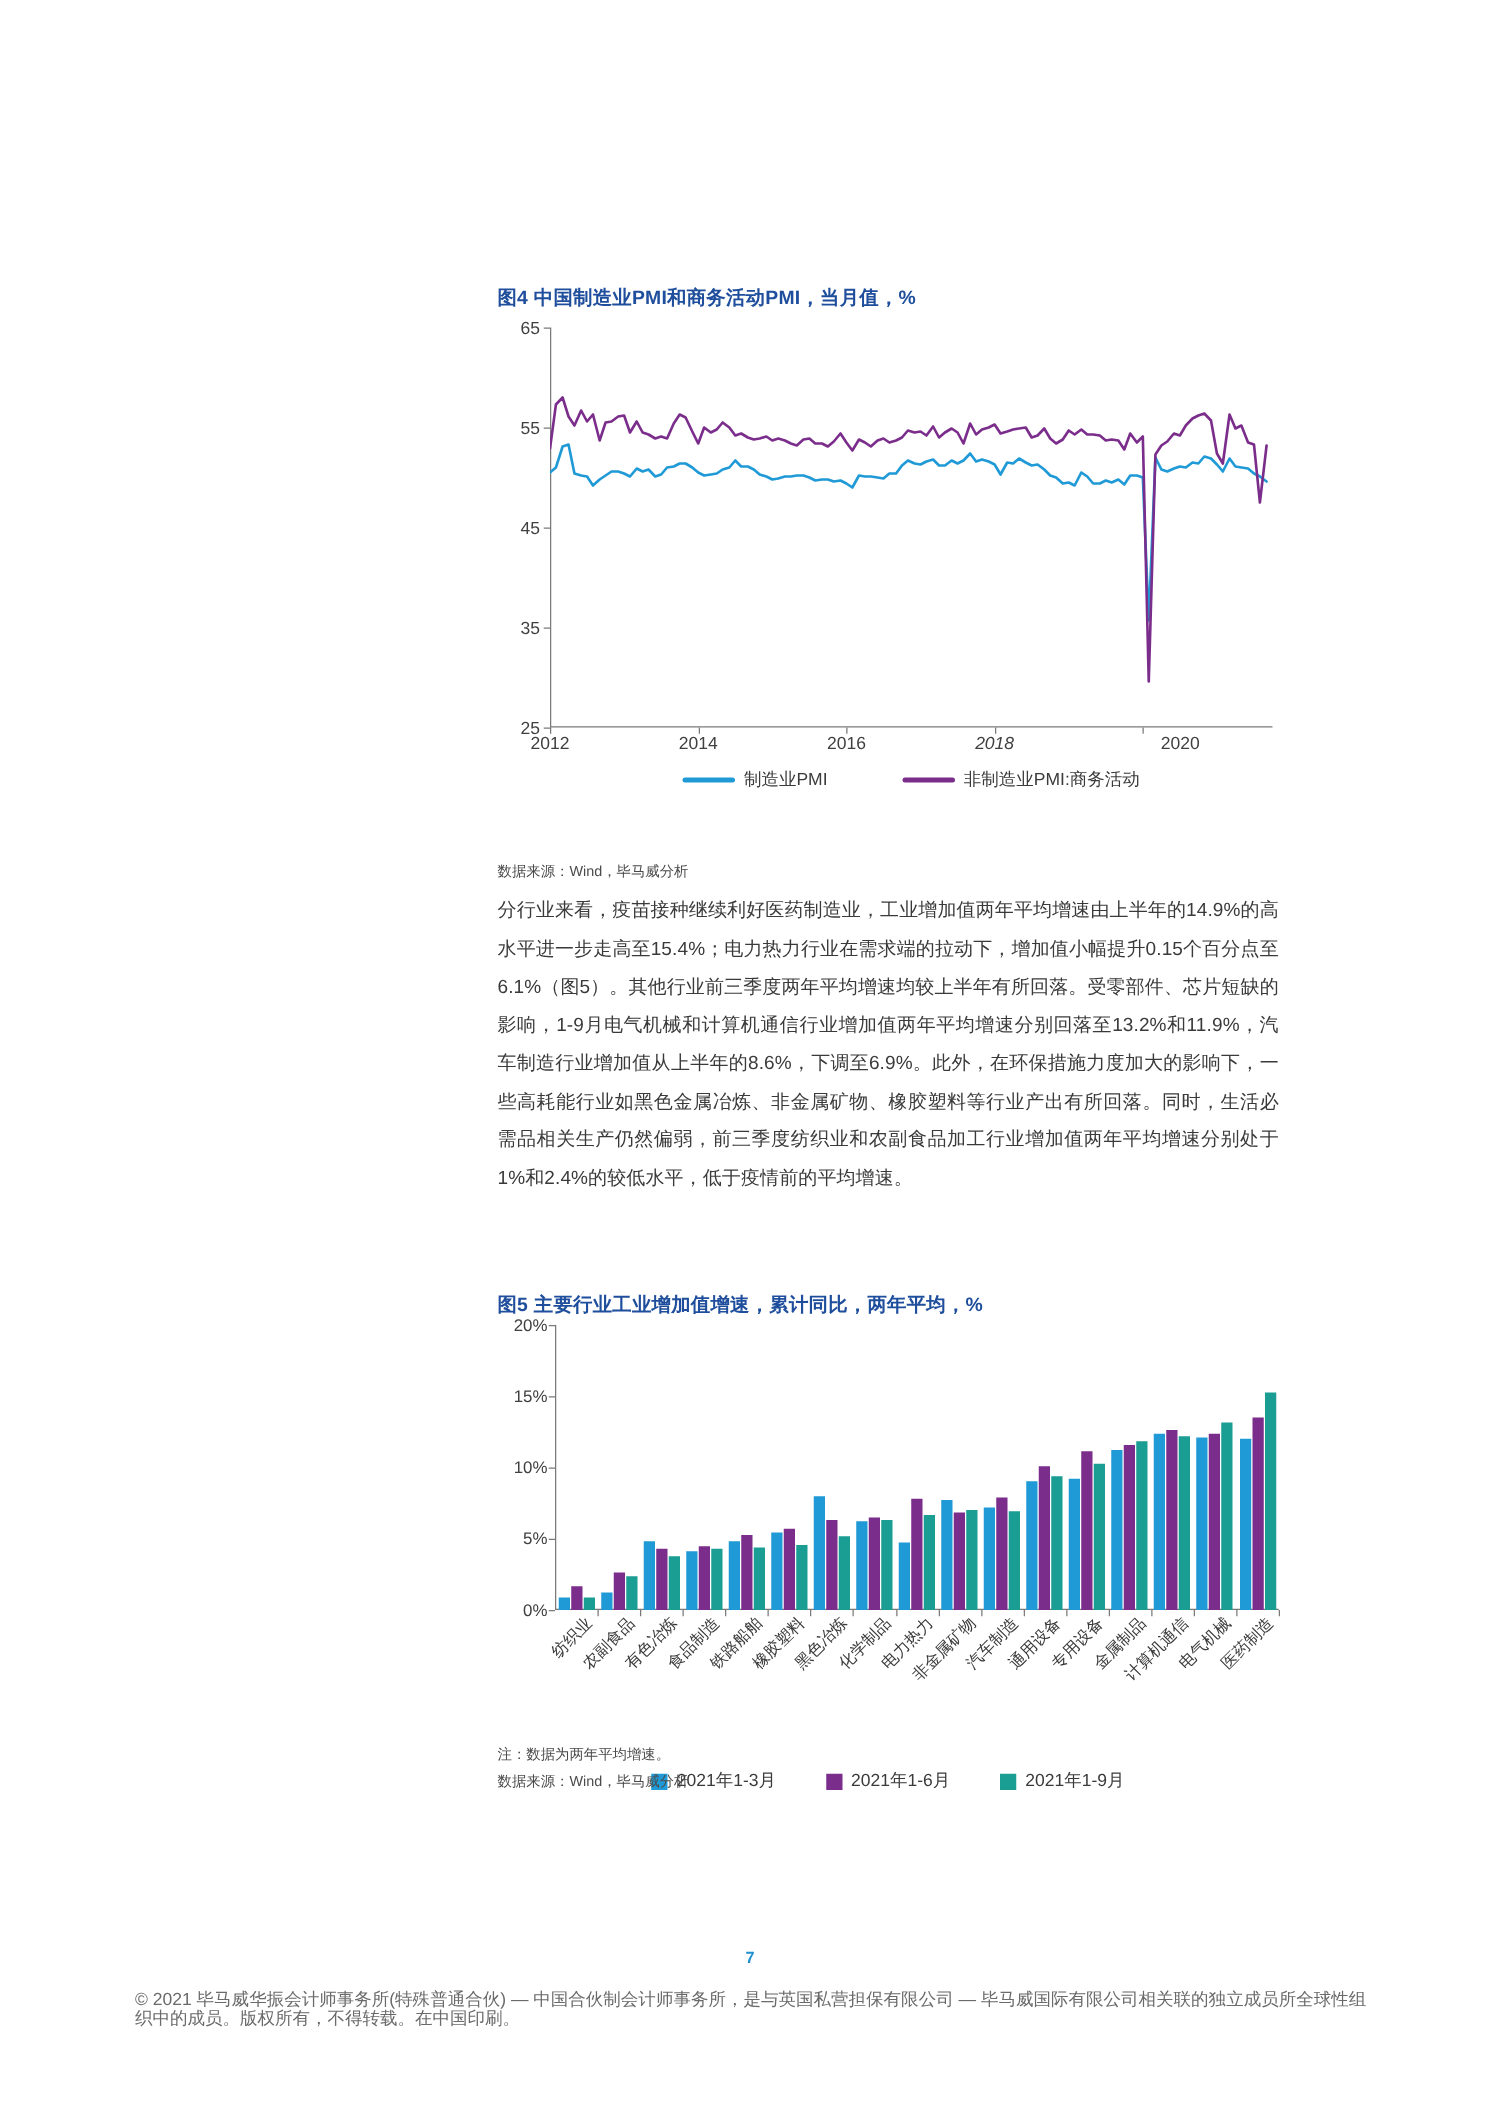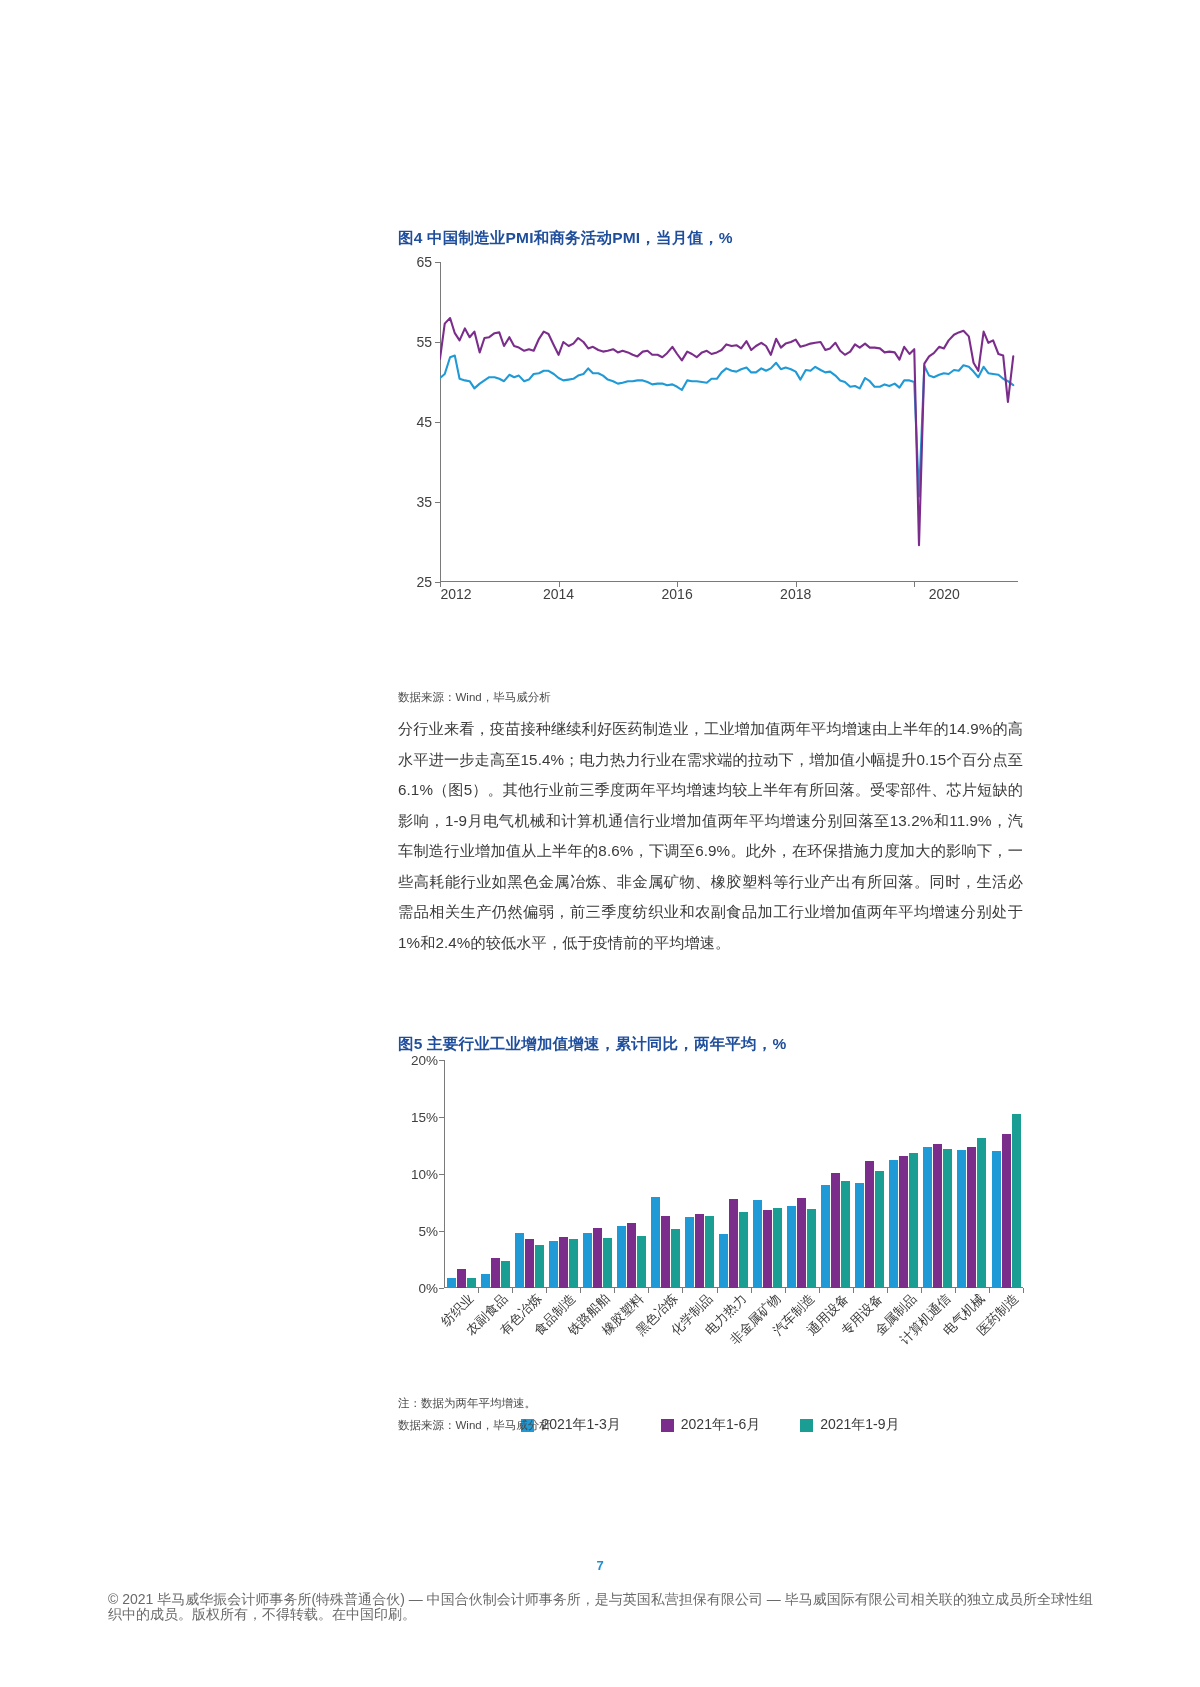--- a/index.html
+++ b/index.html
@@ -135,25 +135,35 @@
         <div class="lc-tick-y" style="top: 160px;"></div>
         <div class="lc-tick-y" style="top: 240px;"></div>
         <div class="lc-tick-y" style="top: 320px;"></div>
         <div class="lc-tick-x" style="left: 0px;"></div>
         <div class="lc-tick-x" style="left: 118.564px;"></div>
         <div class="lc-tick-x" style="left: 237.128px;"></div>
         <div class="lc-tick-x" style="left: 355.692px;"></div>
         <div class="lc-tick-x" style="left: 474.256px;"></div>
       </div>
     <div class="lc-xlabels">
-        <span style="left: 0px; margin-left: 16px;">2012</span>
+        <span style="left: 0px;">2012</span>
         <span style="left: 118.564px;">2014</span>
         <span style="left: 237.128px;">2016</span>
-        <span style="left: 355.692px;">2018</span>
+        <span style="left: 355.692px; font-style: italic;">2018</span>
         <span style="left: 474.256px; margin-left: 30px;">2020</span>
+      </div>
+    <div class="lc-legend" id="lc-legend">
+        <div class="lg-item">
+          <span class="lg-line" style="background: rgb(31, 154, 214);"></span>
+          <span class="lg-text">制造业PMI</span>
+        </div>
+        <div class="lg-item">
+          <span class="lg-line" style="background: rgb(123, 45, 139);"></span>
+          <span class="lg-text">非制造业PMI:商务活动</span>
+        </div>
       </div>
   </div>
 
   <div class="src" style="left:398px; top:690px;">数据来源：Wind，毕马威分析</div>
 
   <div class="body-copy">分行业来看，疫苗接种继续利好医药制造业，工业增加值两年平均增速由上半年的14.9%的高水平进一步走高至15.4%；电力热力行业在需求端的拉动下，增加值小幅提升0.15个百分点至6.1%（图5）。其他行业前三季度两年平均增速均较上半年有所回落。受零部件、芯片短缺的影响，1-9月电气机械和计算机通信行业增加值两年平均增速分别回落至13.2%和11.9%，汽车制造行业增加值从上半年的8.6%，下调至6.9%。此外，在环保措施力度加大的影响下，一些高耗能行业如黑色金属冶炼、非金属矿物、橡胶塑料等行业产出有所回落。同时，生活必需品相关生产仍然偏弱，前三季度纺织业和农副食品加工行业增加值两年平均增速分别处于1%和2.4%的较低水平，低于疫情前的平均增速。</div>
 
   <div class="fig-title" style="left:398px; top:1034px;">图5  主要行业工业增加值增速，累计同比，两年平均，%</div>
 
   <div class="bc-wrap">

